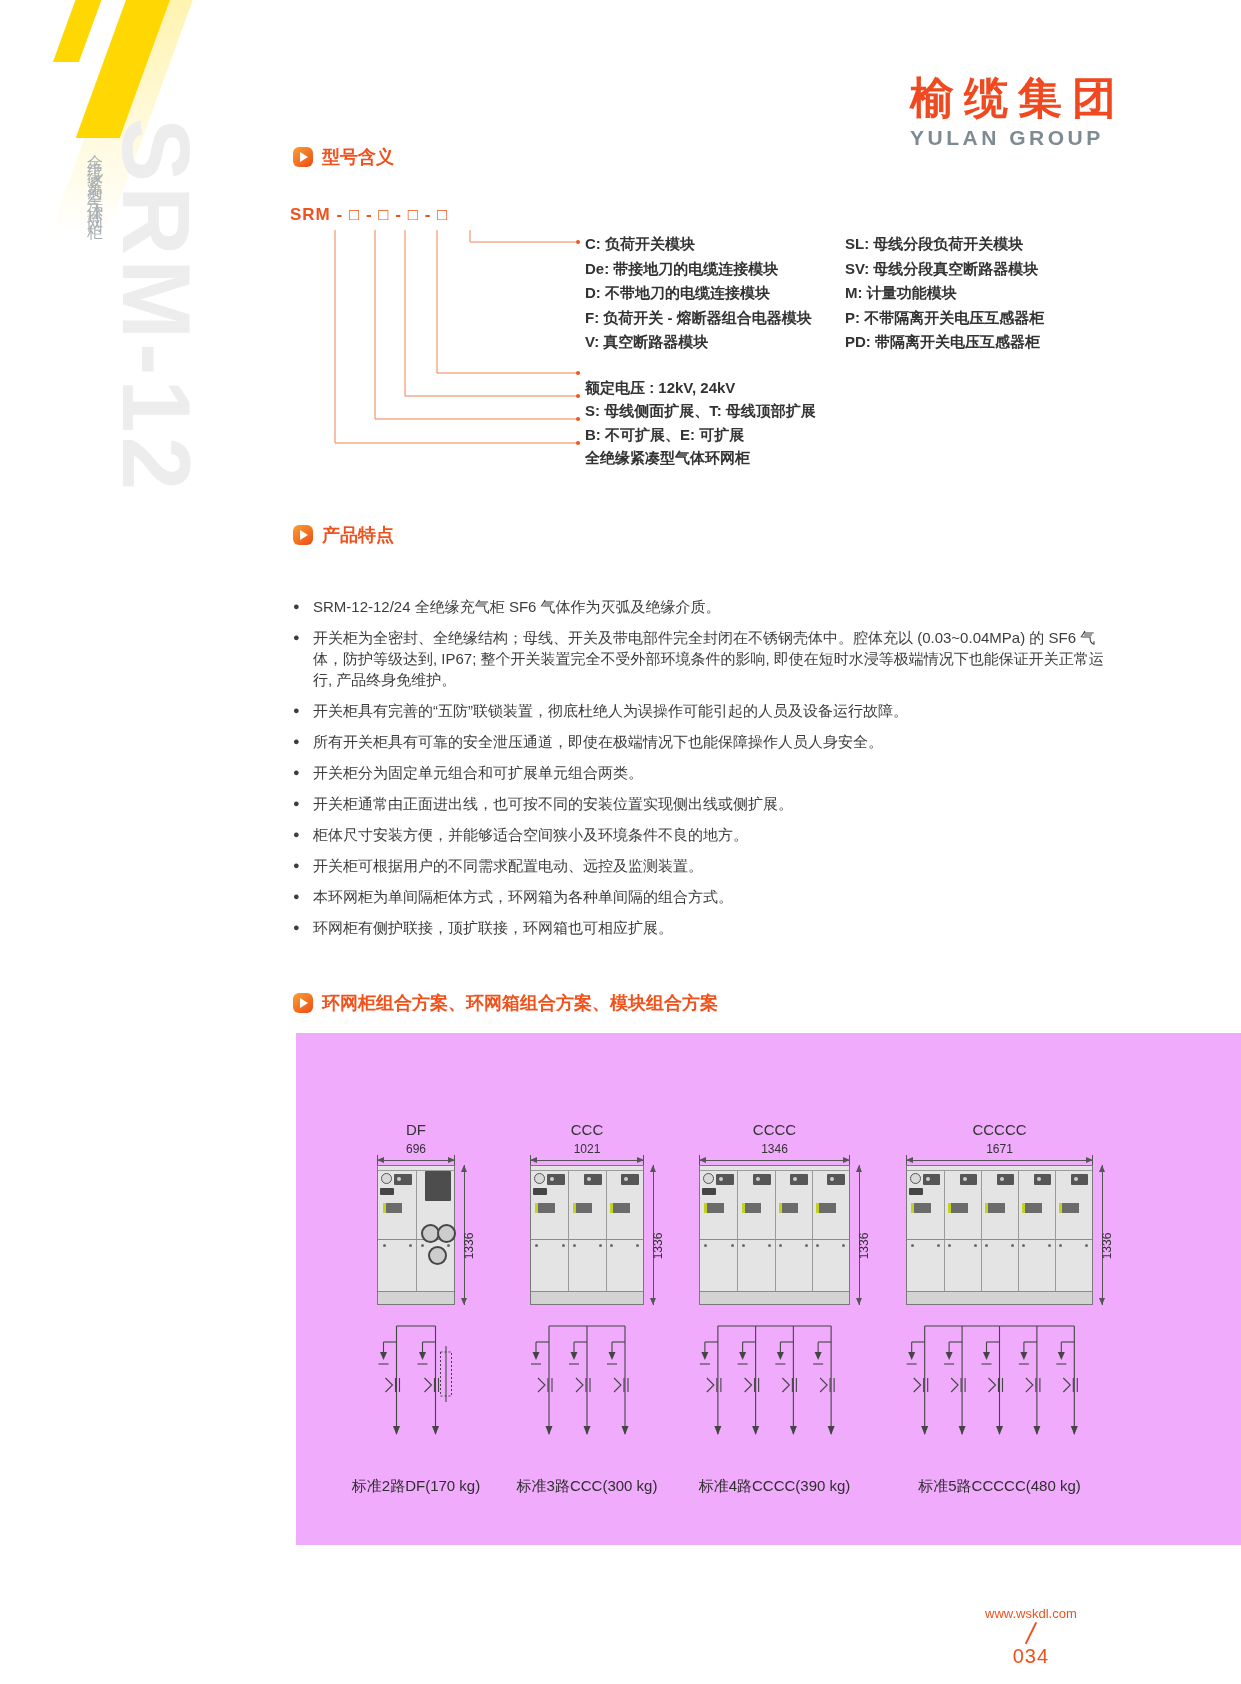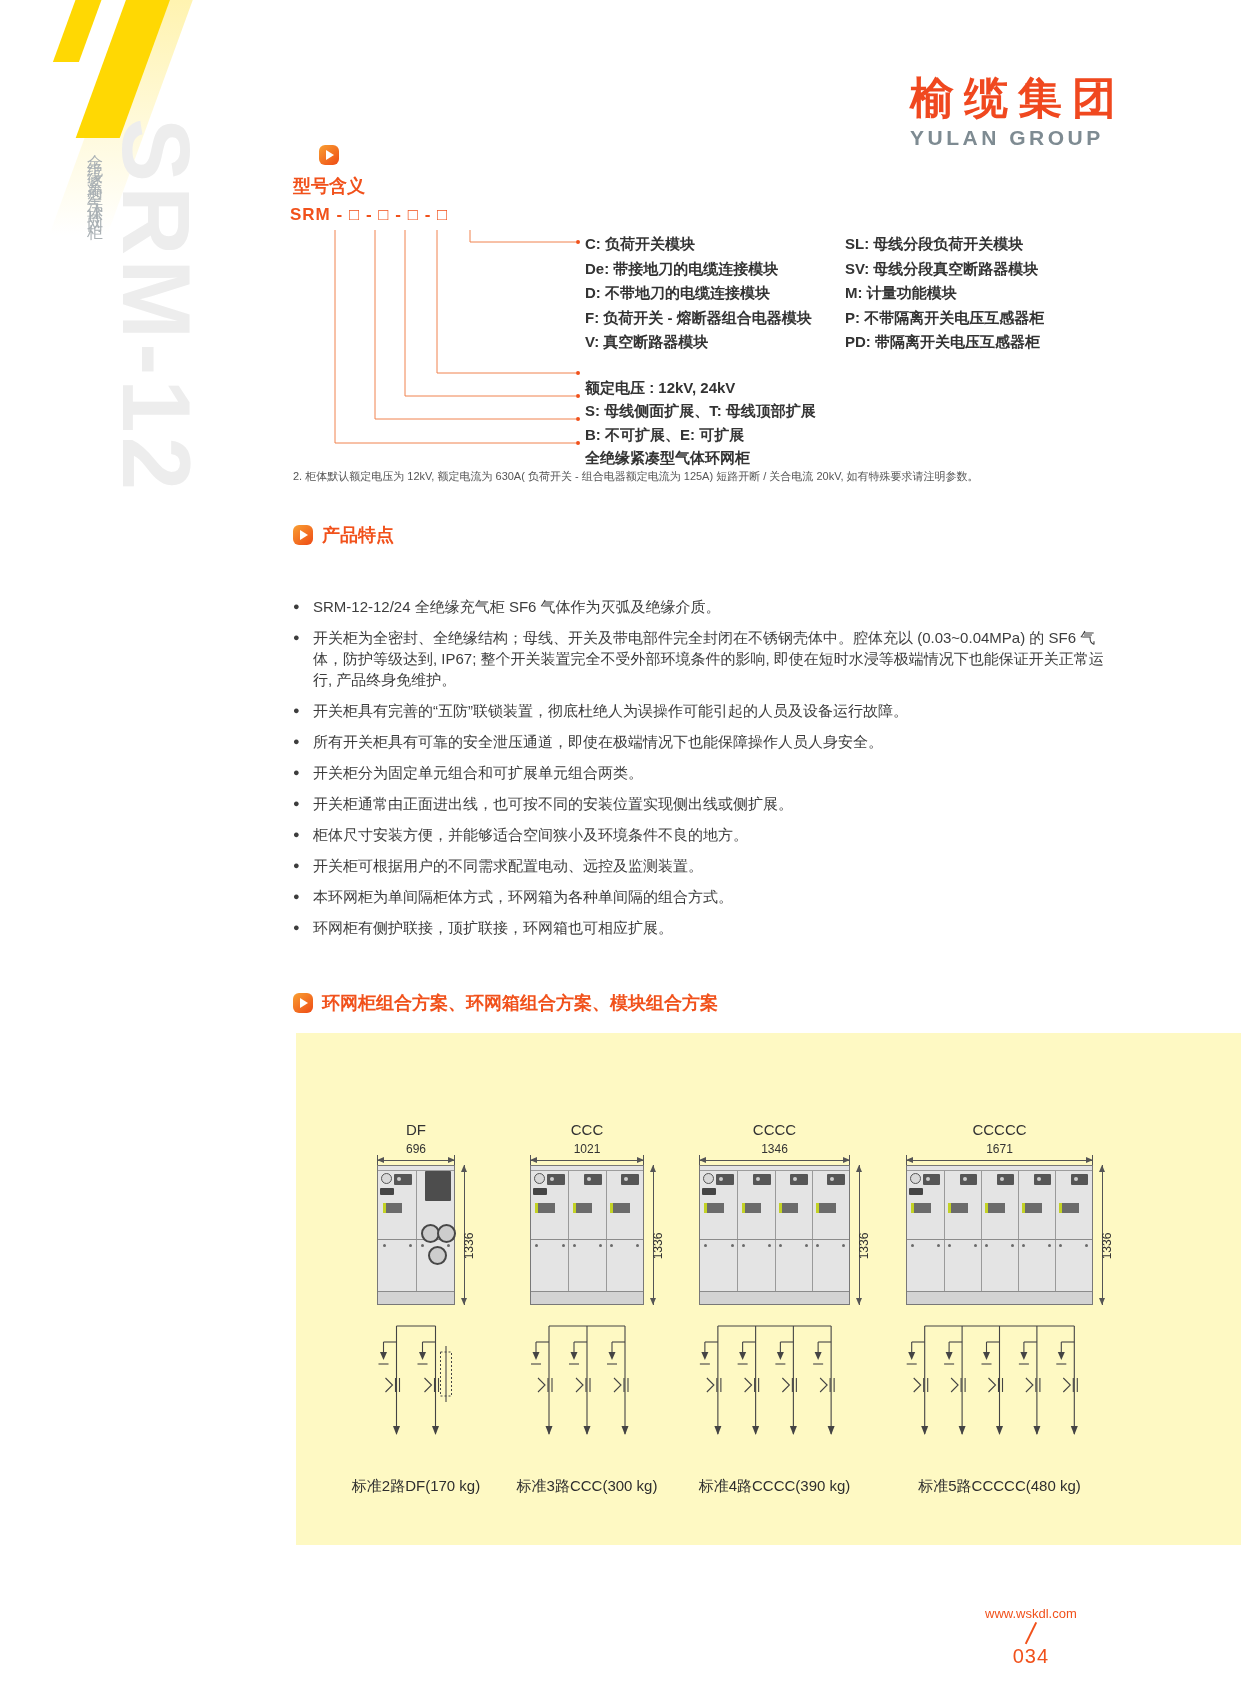--- a/index.html
+++ b/index.html
@@ -43,21 +43,21 @@
      color:#333;line-height:23.4px;white-space:nowrap;}
   .notes{position:absolute;left:293px;top:468px;font-size:11px;color:#555;
      line-height:17px;white-space:nowrap;}
 
   
   .features{position:absolute;left:293px;top:596px;width:828px;}
   .feat{display:flex;margin-bottom:10px;line-height:21px;font-size:15px;color:#3d3d3d;}
   .feat .dot{flex:0 0 20px;color:#3d3d3d;font-size:11px;line-height:21px;}
 
   
-  .combo-panel{position:absolute;left:296px;top:1033px;right:0;height:512px;background:#fef9c3;}
+  .combo-panel{position:absolute;left:296px;top:1033px;right:0;height:512px;background:#f0abfc;}
   .figure{position:absolute;top:0;height:512px;}
   .fig-title{position:absolute;top:88px;left:50%;transform:translateX(-50%);
      font-size:15px;color:#333;white-space:nowrap;}
   .dim-label{position:absolute;top:109px;left:50%;transform:translateX(-50%);
      font-size:12px;color:#333;white-space:nowrap;}
   .dim-line-h{position:absolute;top:127px;left:0;right:0;height:1px;background:#555;}
   .dim-line-h::before{content:"";position:absolute;left:0;top:-3px;
      border:3px solid transparent;border-right:7px solid #555;border-left:0;}
   .dim-line-h::after{content:"";position:absolute;right:0;top:-3px;
      border:3px solid transparent;border-left:7px solid #555;border-right:0;}
@@ -107,21 +107,21 @@
 <div class="stripe stripe2"></div>
 
 <div class="watermark">SRM-12</div>
 <div class="side-label">全绝缘紧凑型气体环网柜</div>
 
 <div class="logo">
   <div class="logo-cn">榆缆集团</div>
   <div class="logo-en">YULAN GROUP</div>
 </div>
 
-<div class="sec-h" style="left:293px;top:145px;flex-direction:column;">
+<div class="sec-h" style="left:293px;top:145px;">
   <span class="play-icon"></span>
   <span>型号含义</span>
 </div>
 <div class="model-code">SRM - □ - □ - □ - □</div>
 
 <svg class="abs" style="left:280px;top:228px;" width="320" height="230">
   <g stroke="#f0824e" stroke-width="1" fill="none">
     <path d="M190,2 V14 H296"></path>
     <path d="M157,2 V145 H296"></path>
     <path d="M125,2 V168 H296"></path>
@@ -151,21 +151,20 @@
     <div>P:  不带隔离开关电压互感器柜</div>
     <div>PD:  带隔离开关电压互感器柜</div>
   </div>
 <div class="mod-rows">
     <div>额定电压 : 12kV, 24kV</div>
     <div>S:  母线侧面扩展、T:  母线顶部扩展</div>
     <div>B:  不可扩展、E:  可扩展</div>
     <div>全绝缘紧凑型气体环网柜</div>
   </div>
 <div class="notes">
-    <div>2. 柜体默认额定电压为 12kV, 额定电流为 630A( 负荷开关 - 组合电器额定电流为 125A) 短路开断 / 关合电流 20kV, 如有特殊要求请注明参数。</div>
   </div>
 
 <div class="sec-h" style="left:293px;top:523px;">
   <span class="play-icon"></span>
   <span>产品特点</span>
 </div>
 <div class="features">
     <div class="feat">
       <span class="dot">●</span>
       <span>SRM-12-12/24 全绝缘充气柜 SF6 气体作为灭弧及绝缘介质。</span>

